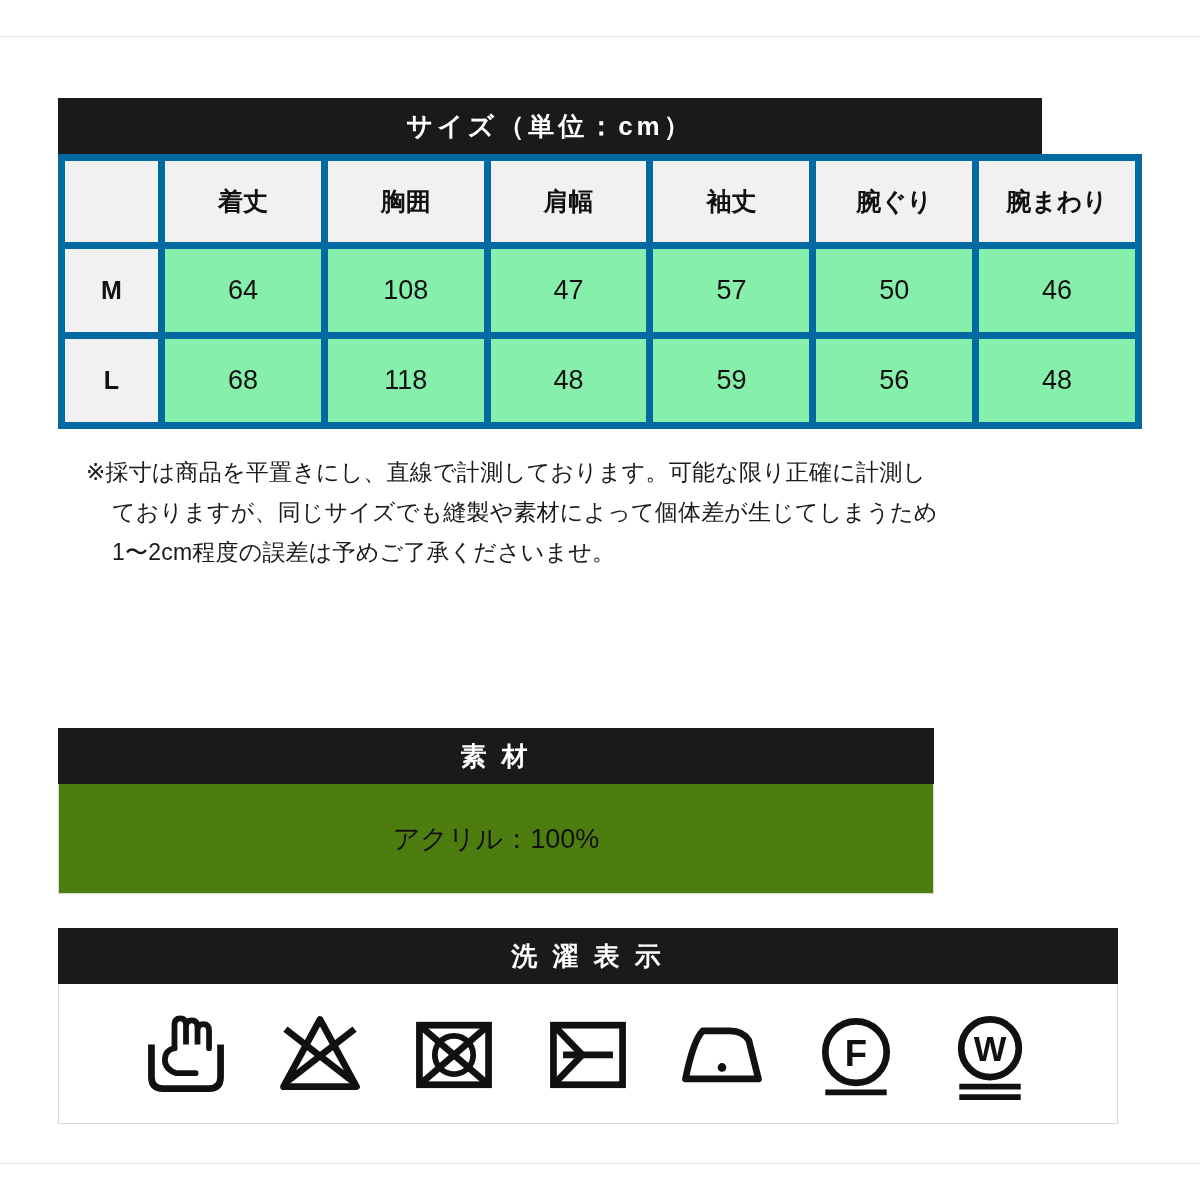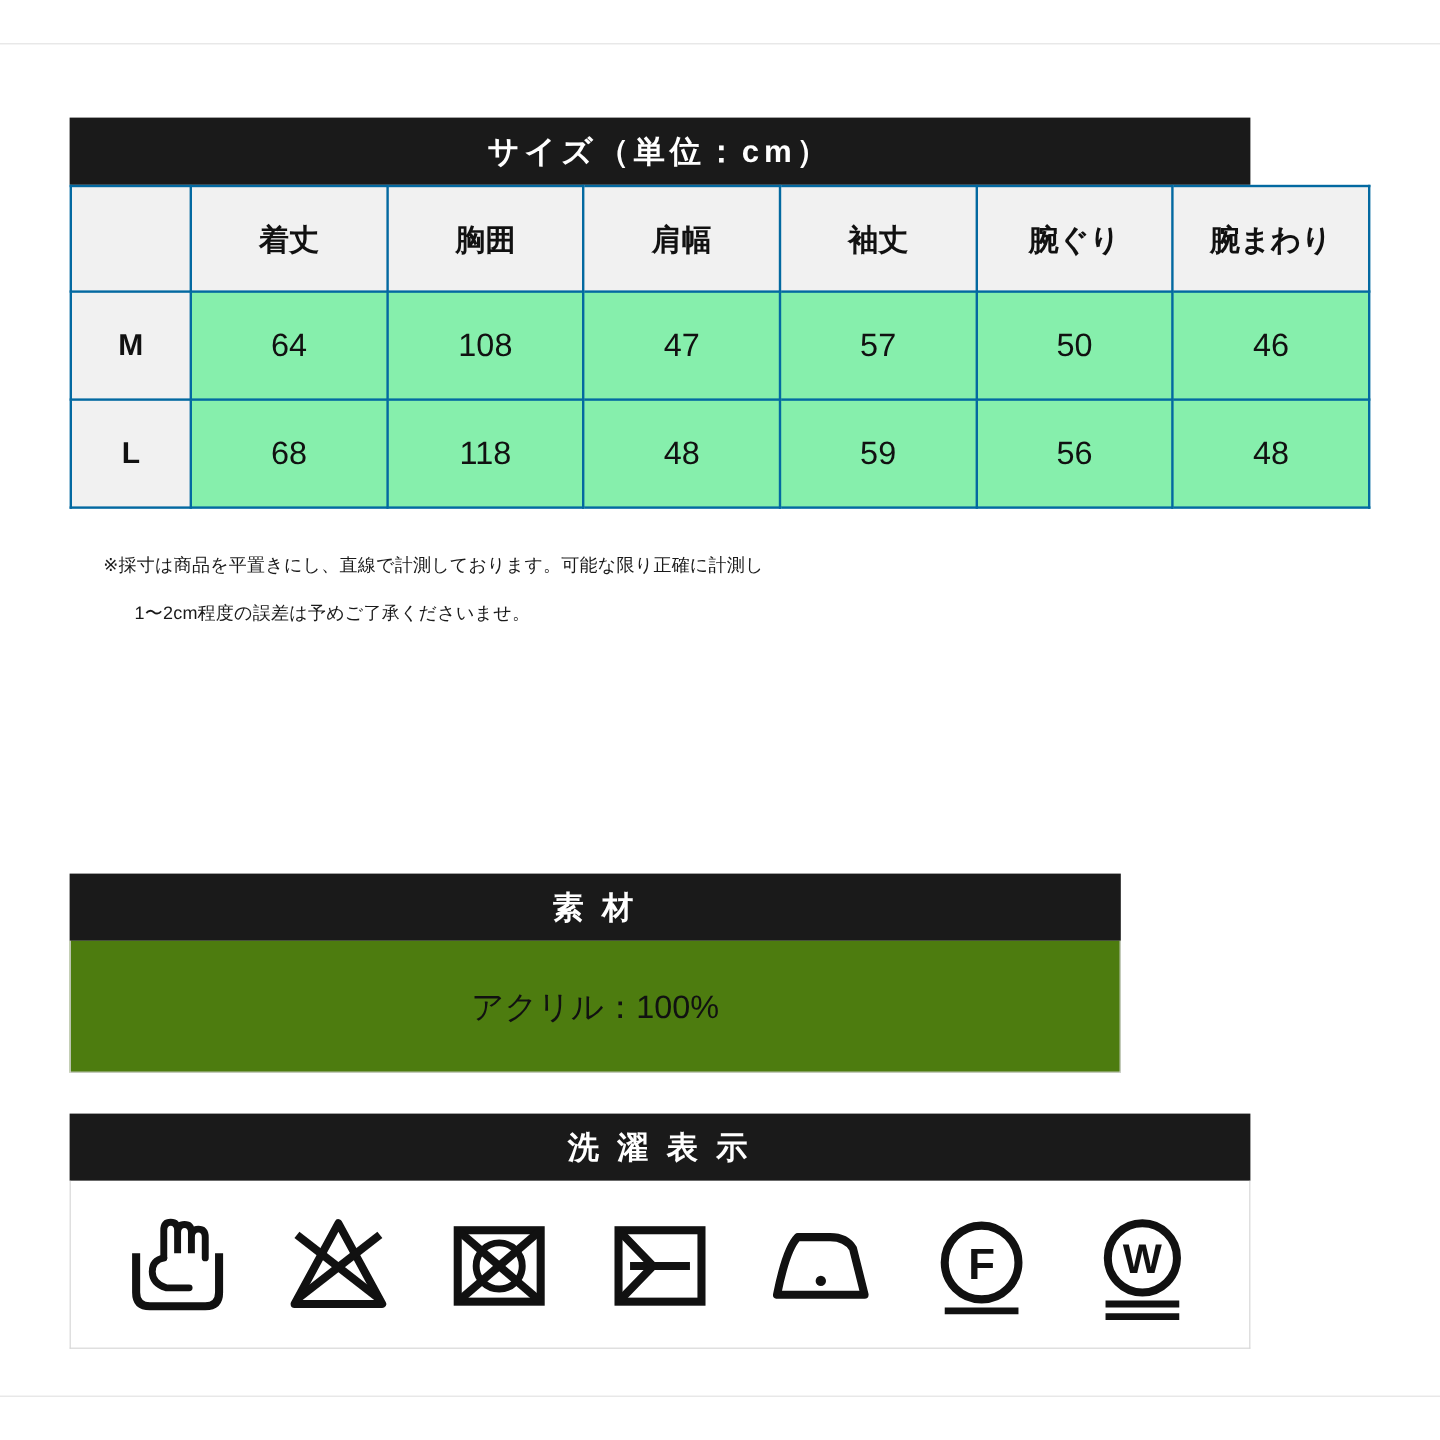--- a/index.html
+++ b/index.html
@@ -56,21 +56,21 @@
     letter-spacing: 4px;
     line-height: 56px;
     height: 56px;
   }
   table.size {
     border-collapse: collapse;
     width: 1084px;
     table-layout: fixed;
   }
   table.size th, table.size td {
-    border: 2px solid #0369a1;
+    border: 7px solid #0369a1;
     text-align: center;
     font-size: 25px;
     font-weight: bold;
     color: #111111;
     height: 90px;
     box-sizing: border-box;
   }
   table.size thead th {
     background: #f1f1f1;
     height: 88px;
@@ -92,21 +92,21 @@
   }
 
   
   .notes {
     position: absolute;
     left: 86px;
     top: 452px;
     width: 1020px;
   }
   .note {
-    font-size: 15px;
+    font-size: 23px;
     line-height: 40px;
     color: #1a1a1a;
     margin-bottom: 26px;
     text-indent: 0;
     letter-spacing: 0.2px;
   }
   .note .cont {
     display: block;
     padding-left: 26px;
   }
@@ -127,21 +127,21 @@
     font-size: 27px;
     background: #4d7c0f;
     box-sizing: border-box;
   }
 
   
   .care-block {
     position: absolute;
     left: 58px;
     top: 928px;
-    width: 984px;
+    width: 1060px;
   }
   .care-body {
     border: 1px solid #d8d8d8;
     border-top: none;
     height: 140px;
     background: #ffffff;
     box-sizing: border-box;
     display: flex;
     align-items: center;
     justify-content: center;
@@ -194,20 +194,21 @@
           <td>56</td>
           <td>48</td>
         </tr>
       </tbody>
     </table>
   </div>
 
   <div class="notes">
     <div class="note">
       <span>※採寸は商品を平置きにし、直線で計測しております。可能な限り正確に計測し</span>
+      <span class="cont">ておりますが、同じサイズでも縫製や素材によって個体差が生じてしまうため</span>
       <span class="cont">1〜2cm程度の誤差は予めご了承くださいませ。</span>
     </div>
   </div>
 
   <div class="material-block">
     <div class="band">素 材</div>
     <div class="material-body">アクリル：100%</div>
   </div>
 
   <div class="care-block">

